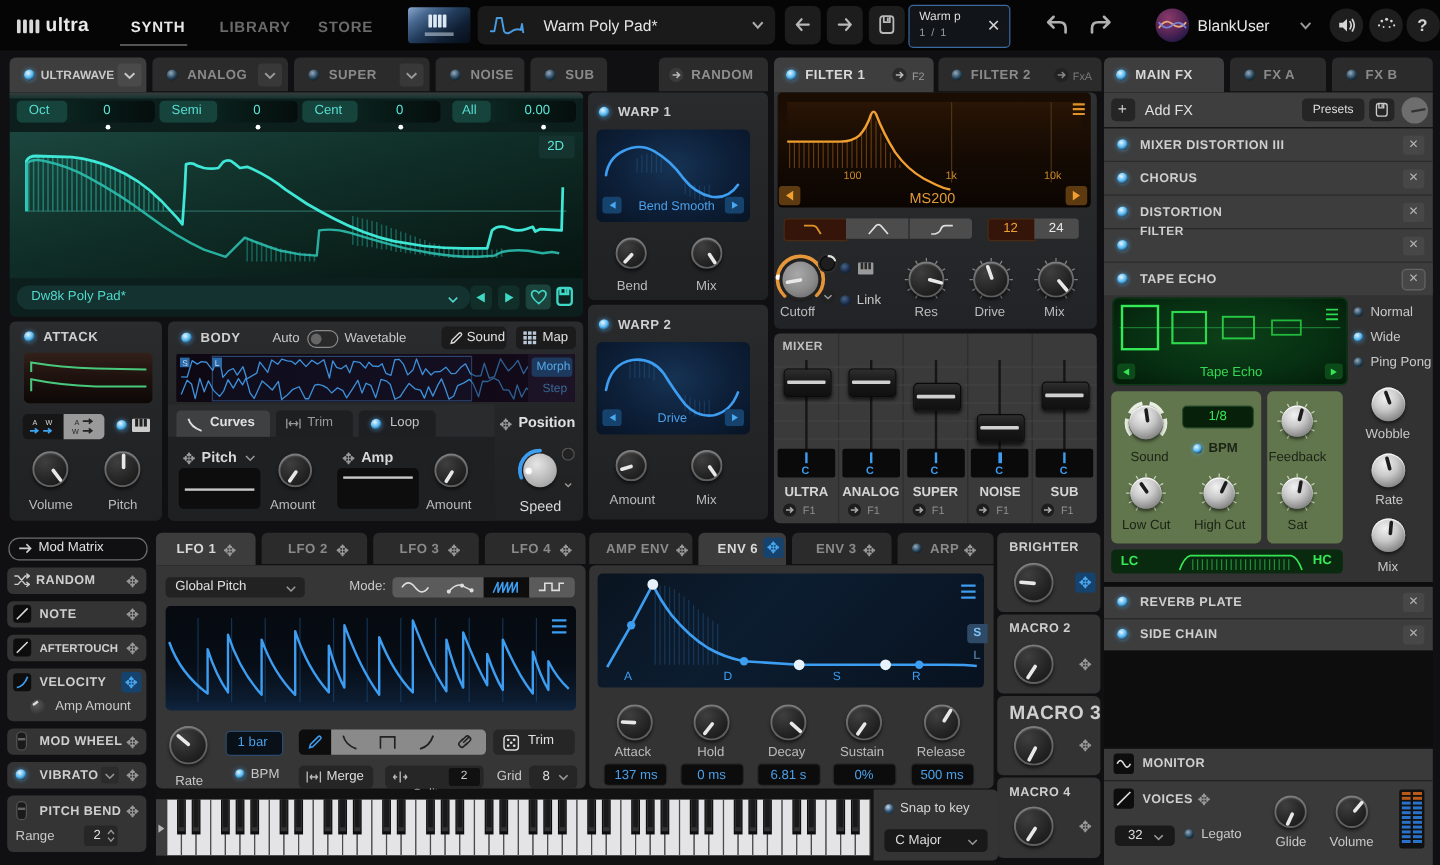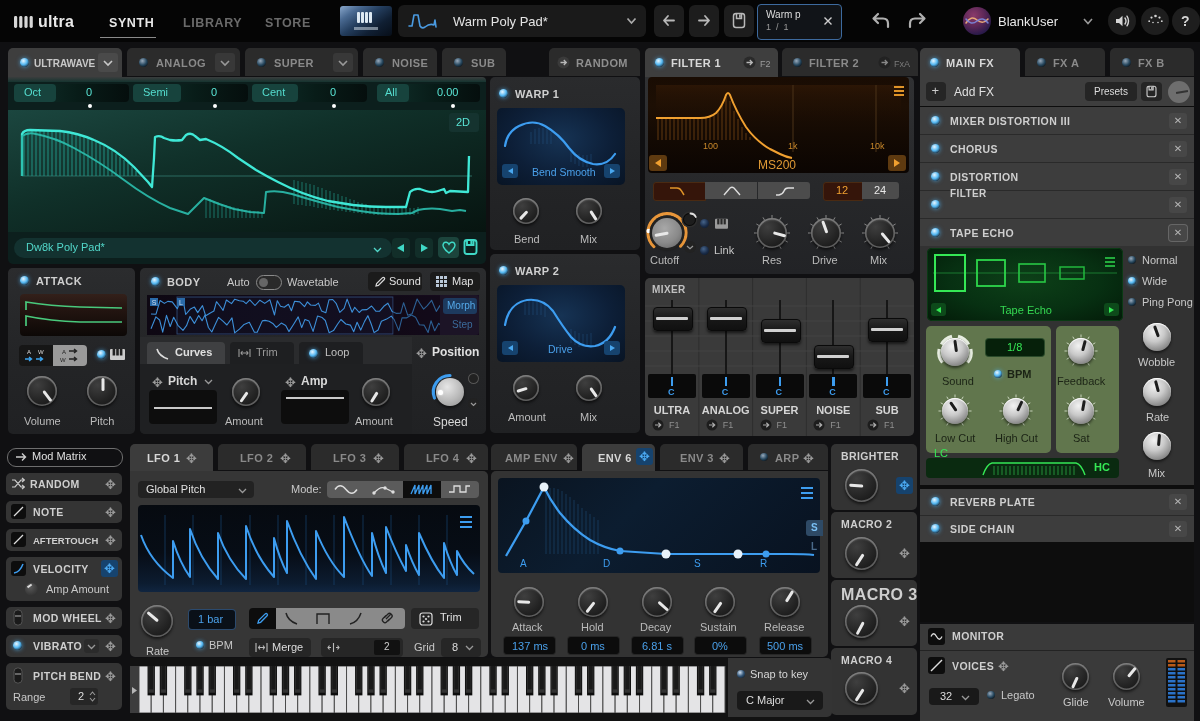--- a/index.html
+++ b/index.html
@@ -841,21 +841,21 @@
     <div class="mptr" style="left:1157px;top:337px;height:12px;transform:rotate(160deg)"></div>
     <div class="abs" style="left:1138px;top:356px;color:#c8c8c8;font-size:11px;position:absolute">Wobble</div>
     <div class="mknob" style="left:1143px;top:378px;width:28px;height:28px"></div>
     <div class="mptr" style="left:1157px;top:392px;height:12px;transform:rotate(165deg)"></div>
     <div class="abs" style="left:1146px;top:411px;color:#c8c8c8;font-size:11px;position:absolute">Rate</div>
     <div class="mknob" style="left:1143px;top:432px;width:28px;height:28px"></div>
     <div class="mptr" style="left:1157px;top:446px;height:12px;transform:rotate(185deg)"></div>
     <div class="abs" style="left:1148px;top:467px;color:#c8c8c8;font-size:11px;position:absolute">Mix</div>
 
     <div class="abs" style="left:926px;top:458px;width:193px;height:20px;background:#0a2a10;border-radius:4px"></div>
-    <div class="abs" style="left:934px;top:447px;color:#35e855;font-size:11px;font-weight:normal;position:absolute">LC</div>
+    <div class="abs" style="left:934px;top:462px;color:#35e855;font-size:11px;font-weight:bold;position:absolute">LC</div>
     <div class="abs" style="left:1094px;top:461px;color:#35e855;font-size:11px;font-weight:bold;position:absolute">HC</div>
     <svg style="left:982px;top:460px" width="104" height="16" viewBox="0 0 104 16">
       <path d="M1 15 Q5 4 10 3 L94 3 Q99 4 103 15" fill="none" stroke="#35e855" stroke-width="1.4"></path>
       <g stroke="#2aa845" stroke-width="1" opacity=".8">
         <path d="M12 15 V6 M16 15 V6 M20 15 V6 M24 15 V6 M28 15 V6 M32 15 V6 M36 15 V6 M40 15 V6 M44 15 V6 M48 15 V6 M52 15 V6 M56 15 V6 M60 15 V6 M64 15 V6 M68 15 V6 M72 15 V6 M76 15 V6 M80 15 V6 M84 15 V6 M88 15 V6 M92 15 V6"></path>
       </g>
     </svg>
 
     <div class="abs" style="left:920px;top:489px;width:274px;height:26px;background:#3d3d3d;border-bottom:1px solid #2a2a2a"></div>
     <div class="dot" style="left:931px;top:497px"></div>

